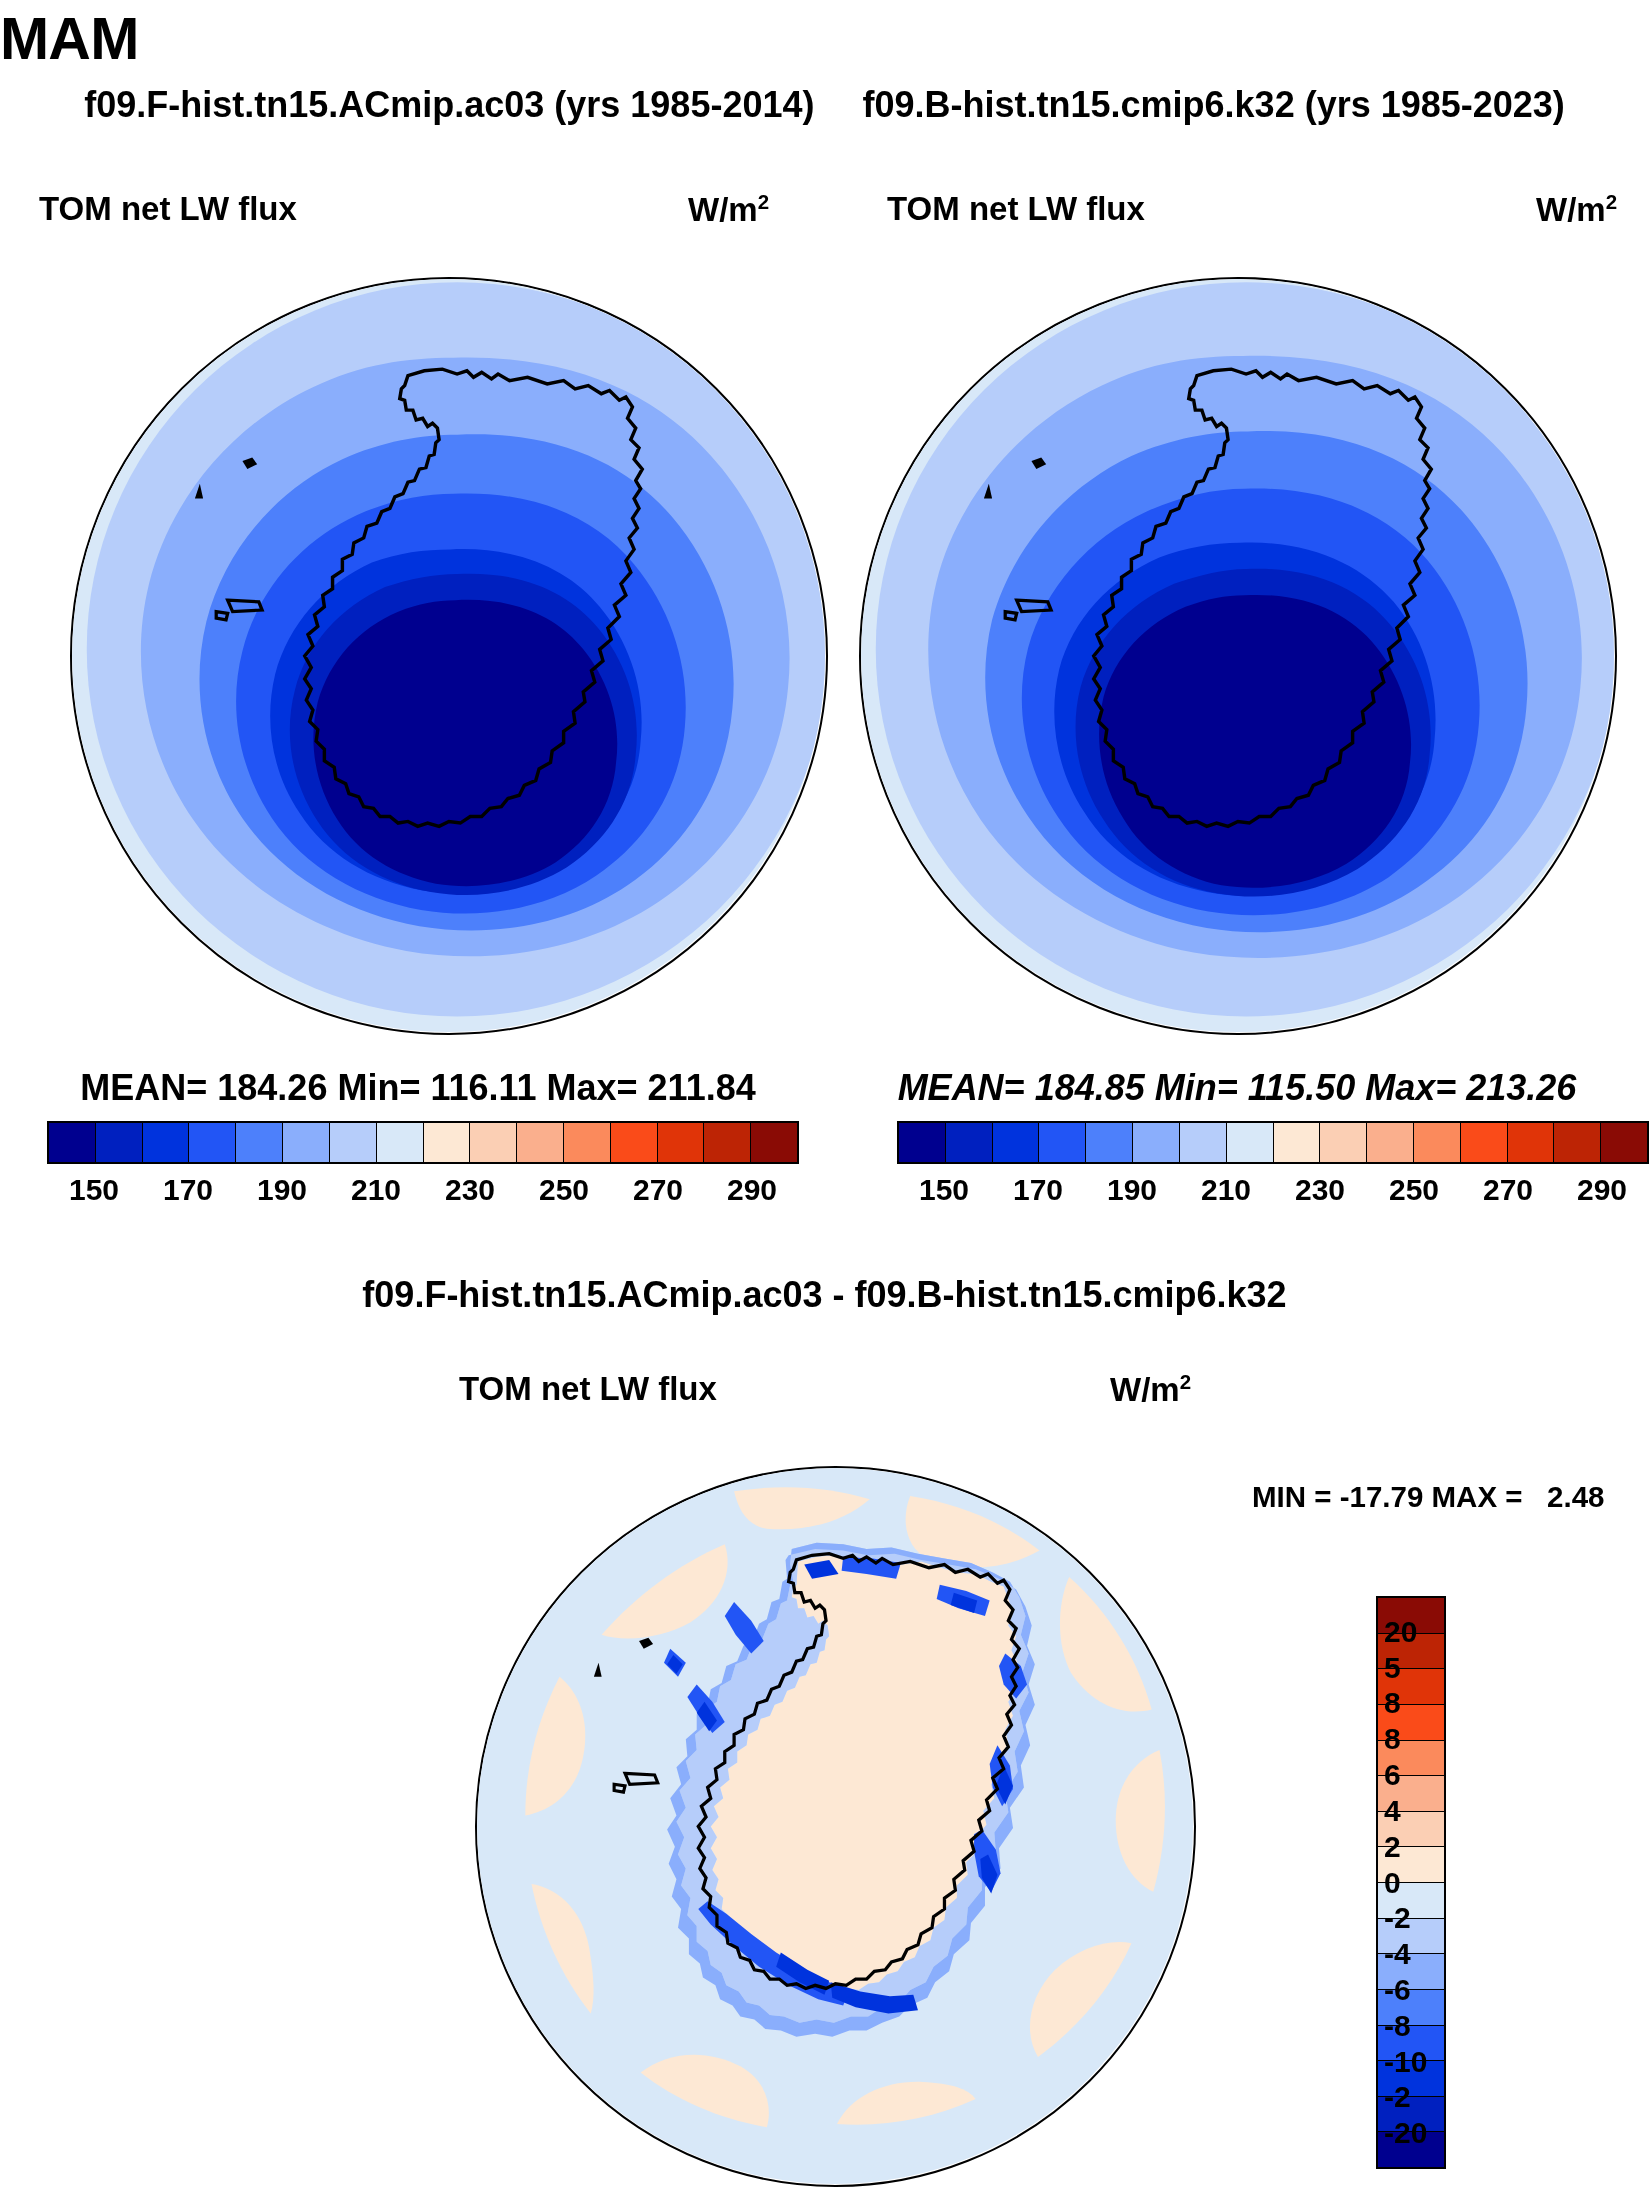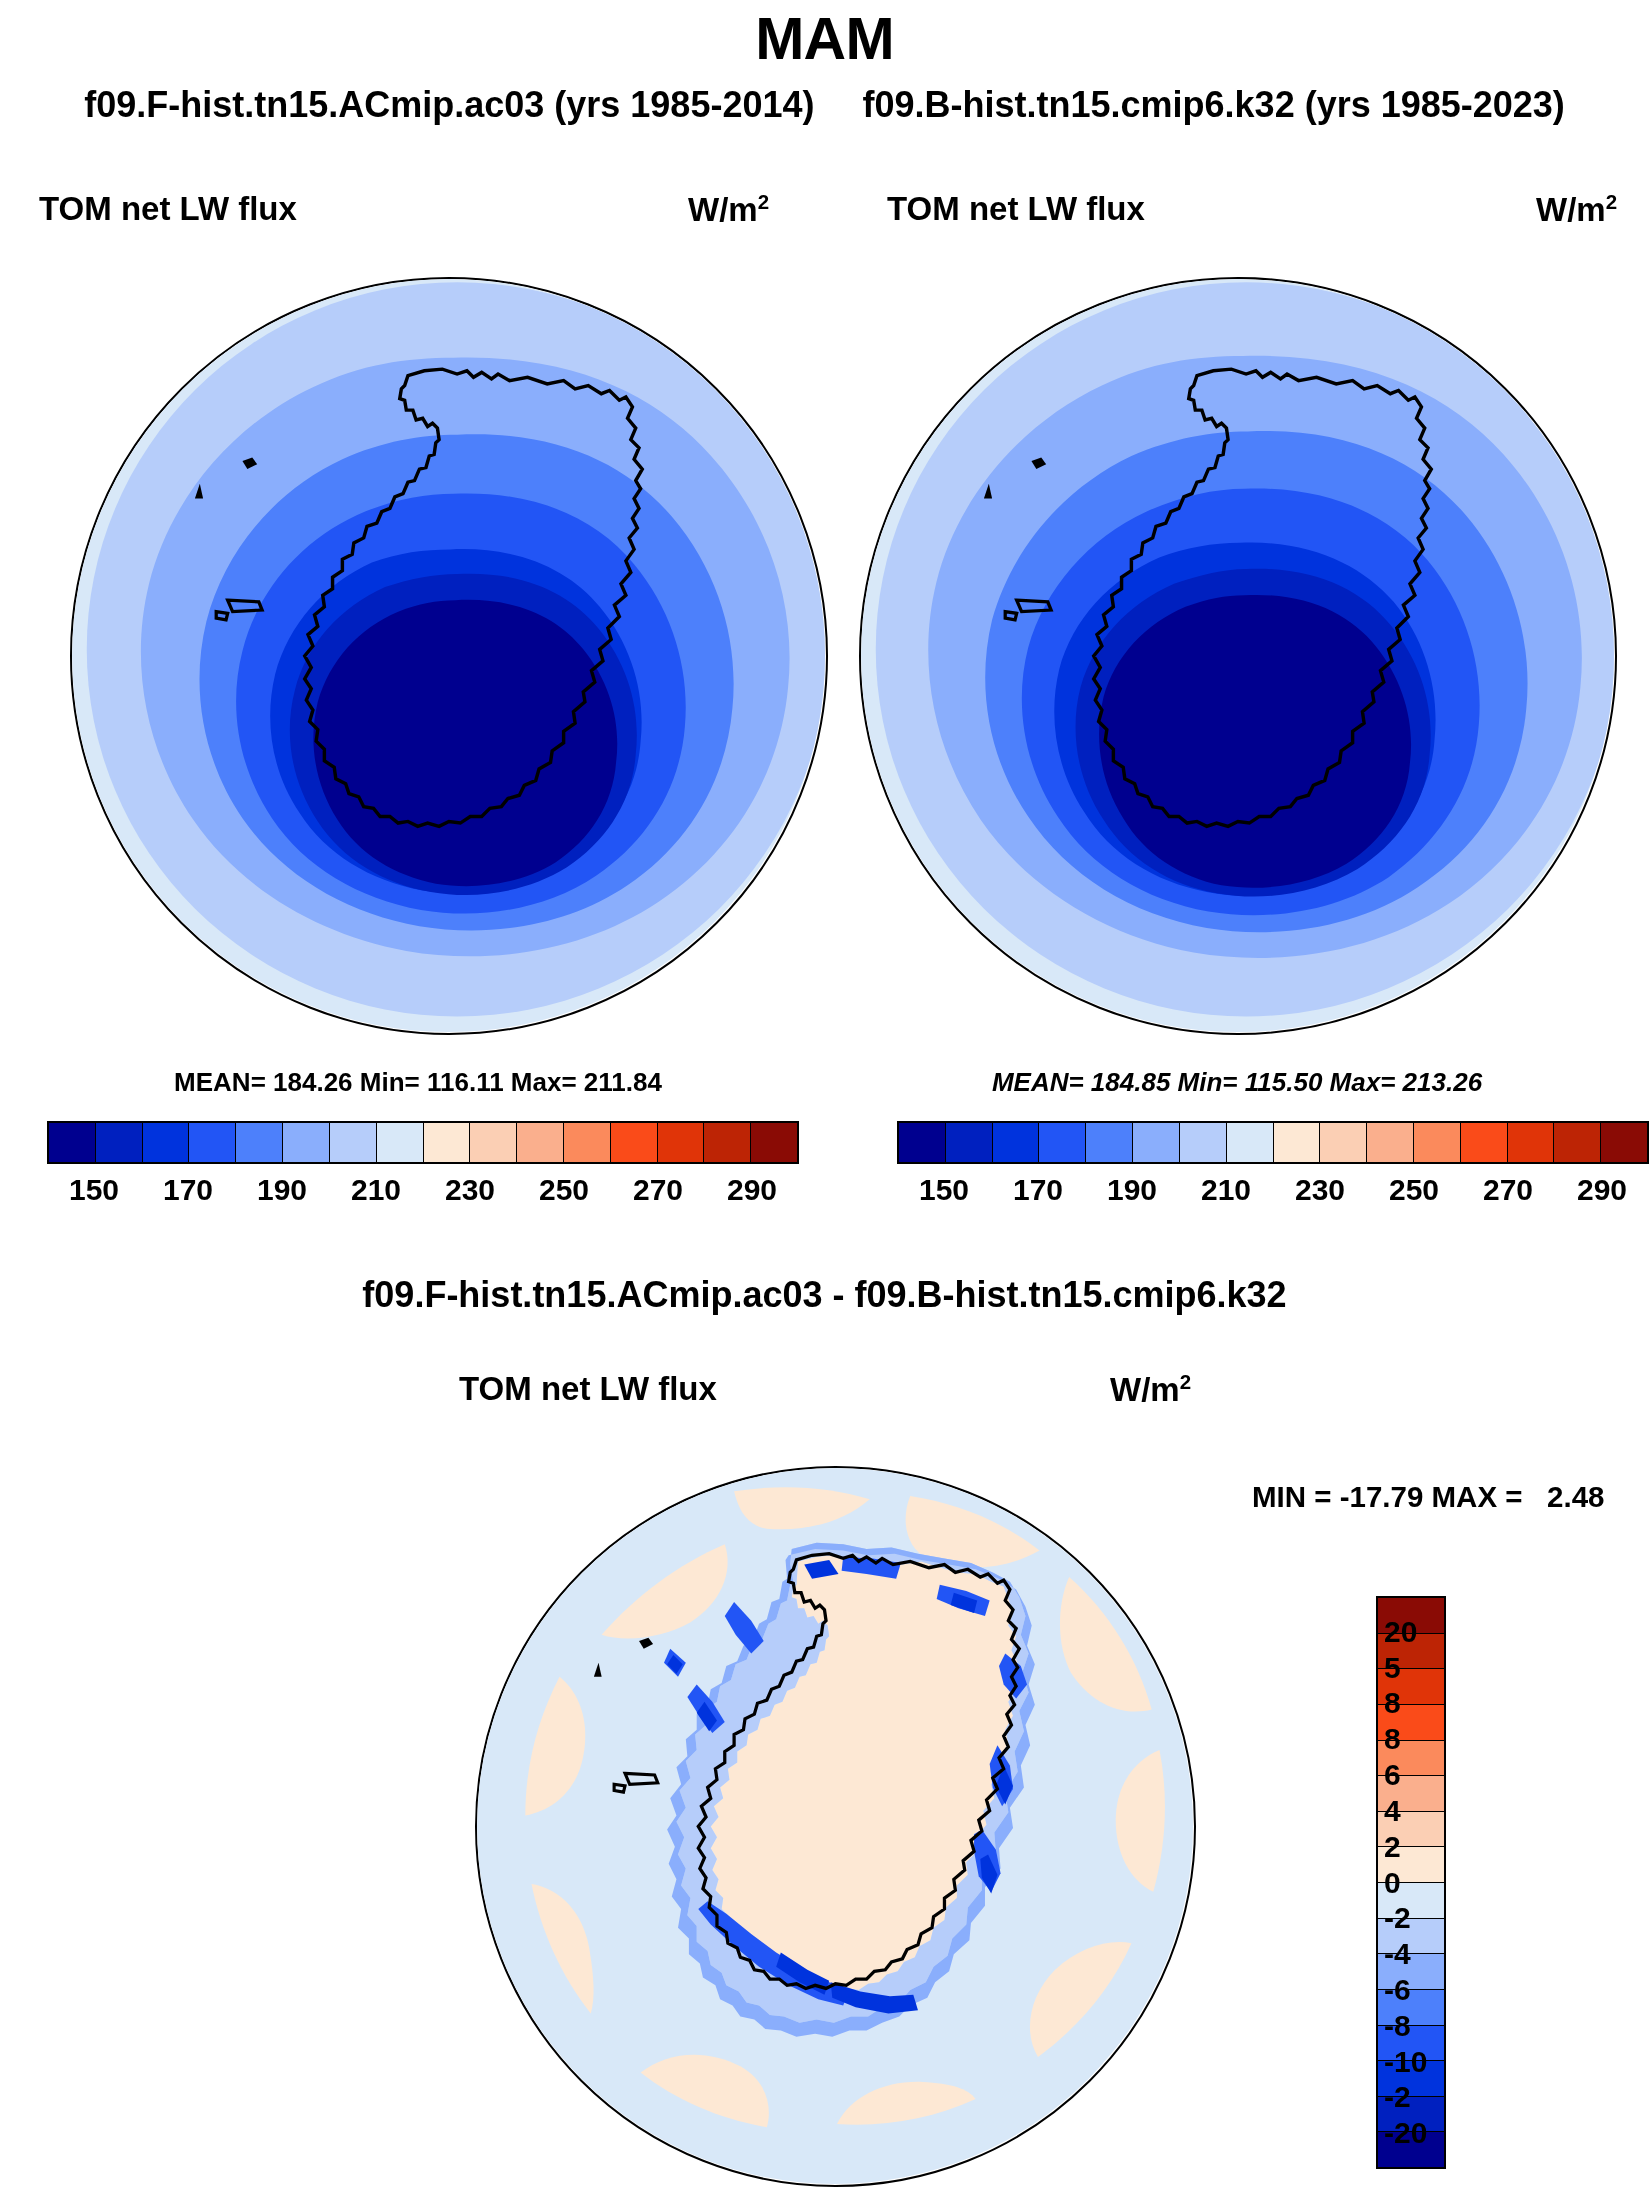--- a/index.html
+++ b/index.html
@@ -1,28 +1,28 @@
 <!DOCTYPE html>
 <html style="font-size:13px"><head>
 <meta charset="utf-8">
 <style>
   html,body{margin:0;padding:0;background:#fff;}
   body{width:1649px;height:2205px;position:relative;
        font-family:"Liberation Sans","DejaVu Sans",sans-serif;color:#000;}
   .abs{position:absolute;}
-  #season-title{left:0;top:4.9px;width:1649px;text-align:center;
+  #season-title{left:0;top:4.9px;width:1649px;text-align:left;
       font-size:59px;font-weight:bold;letter-spacing:-0.8px;}
   #case-titles{left:0;top:84px;width:1649px;text-align:center;
       font-size:36px;font-weight:bold;white-space:nowrap;}
   #case-titles span{display:inline-block;}
   .gap{width:28px;}
   .panel-hdr{font-size:33px;font-weight:bold;}
   .units{font-size:33px;font-weight:bold;}
   .units sup{font-size:20.5px;vertical-align:super;}
-  .stats{font-size:26px;font-weight:bold;text-align:center;}
+  .stats{font-size:36px;font-weight:bold;text-align:center;}
   .globe{position:absolute;border-radius:50%;overflow:hidden;
       border:2.5px solid #000;box-sizing:border-box;background:#fff;}
   .cbar{position:absolute;display:flex;border:2.5px solid #000;box-sizing:border-box;}
   .cbar .cell{flex:1 1 0;border-right:1.6px solid #000;}
   .cbar .cell:last-child{border-right:none;}
   .cbticks{position:absolute;font-size:30px;font-weight:bold;}
   .cbticks span{position:absolute;transform:translateX(-50%);}
   #vbar{position:absolute;display:flex;flex-direction:column;
       border:2.5px solid #000;box-sizing:border-box;}
   #vbar .vcell{flex:1 1 0;border-bottom:1.6px solid #000;}

